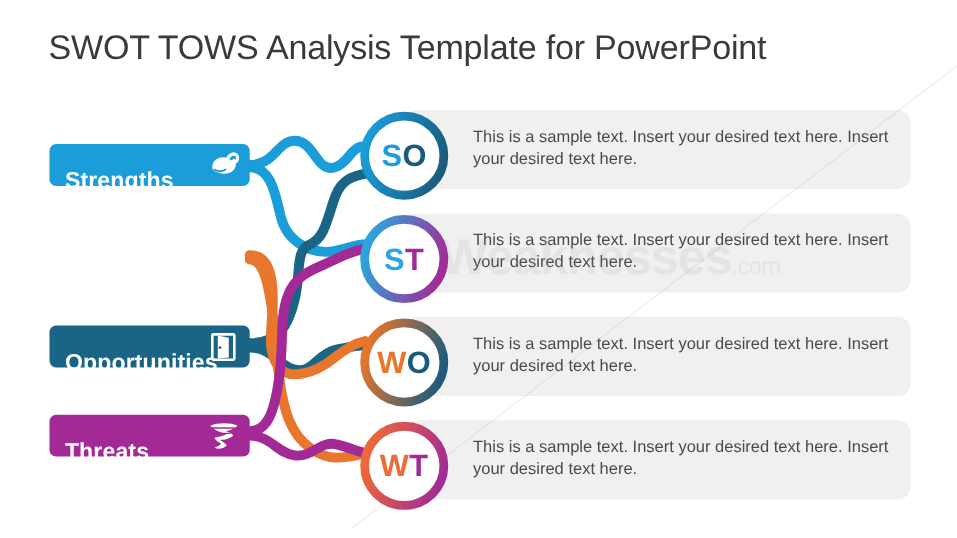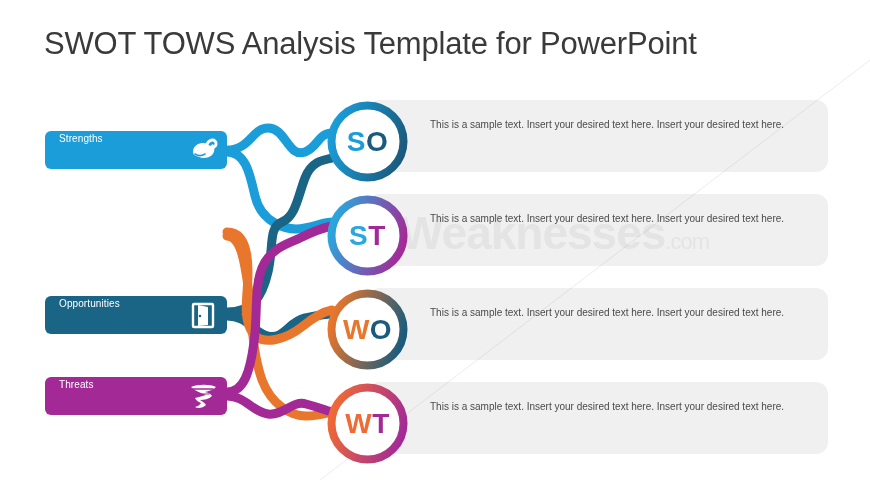--- a/index.html
+++ b/index.html
@@ -43,21 +43,21 @@
     width: 460px;
     height: 72px;
     background: #f0f0f0;
     border-radius: 12px;
   }
   .panel-text {
     position: absolute;
     left: 62px;
     top: 15px;
     width: 380px;
-    font-size: 10px;
+    font-size: 15px;
     line-height: 20px;
     color: #4a4a4a;
   }
 
   
   #watermark {
     position: absolute;
     left: 400px;
     top: 206px;
     font-size: 46px;
@@ -91,23 +91,23 @@
   .label-box {
     position: absolute;
     left: 45px;
     width: 182px;
     height: 38px;
     border-radius: 6px;
   }
   .label-text {
     position: absolute;
     left: 14px;
-    top: 2px;
-    font-size: 10px;
-    font-weight: 400;
+    top: 22px;
+    font-size: 21px;
+    font-weight: 700;
     color: #ffffff;
     letter-spacing: 0.1px;
   }
   .label-icon {
     position: absolute;
     right: 8px;
     top: 4px;
     width: 32px;
     height: 30px;
   }

